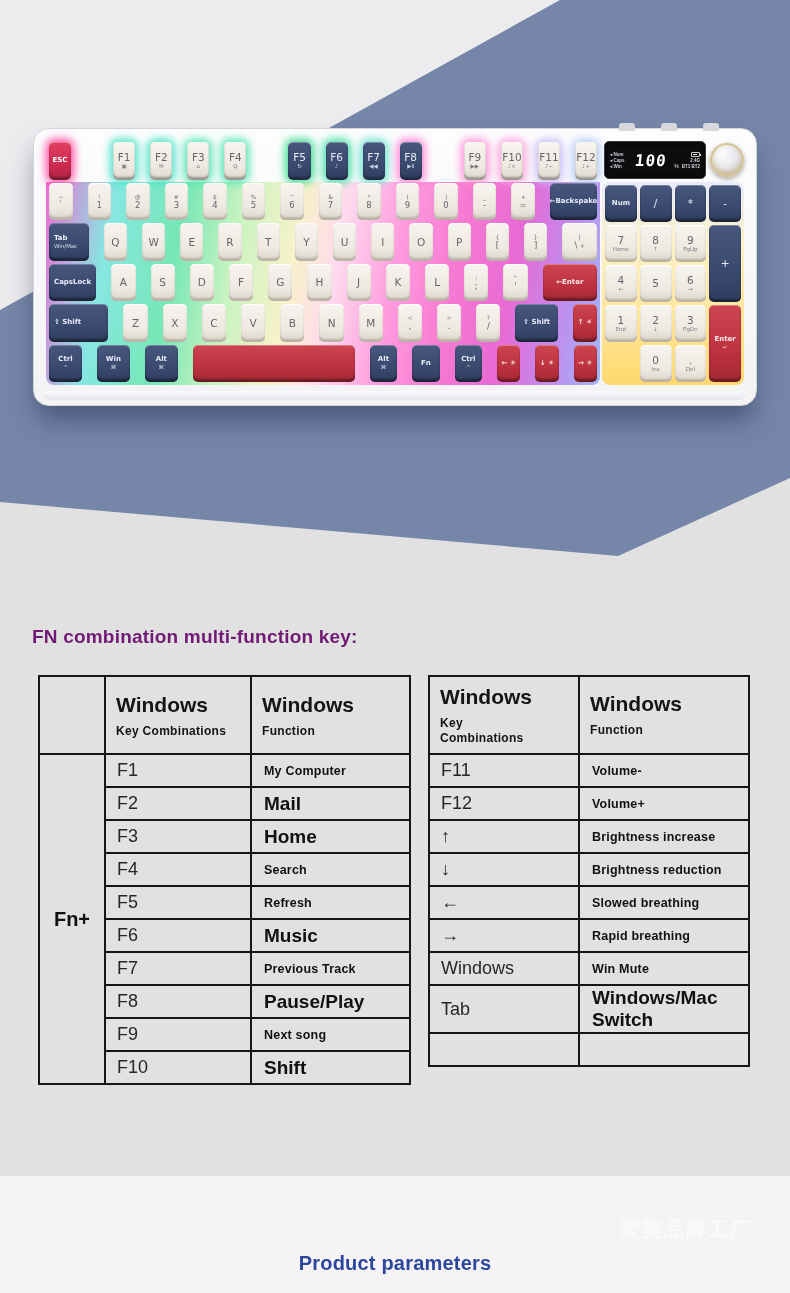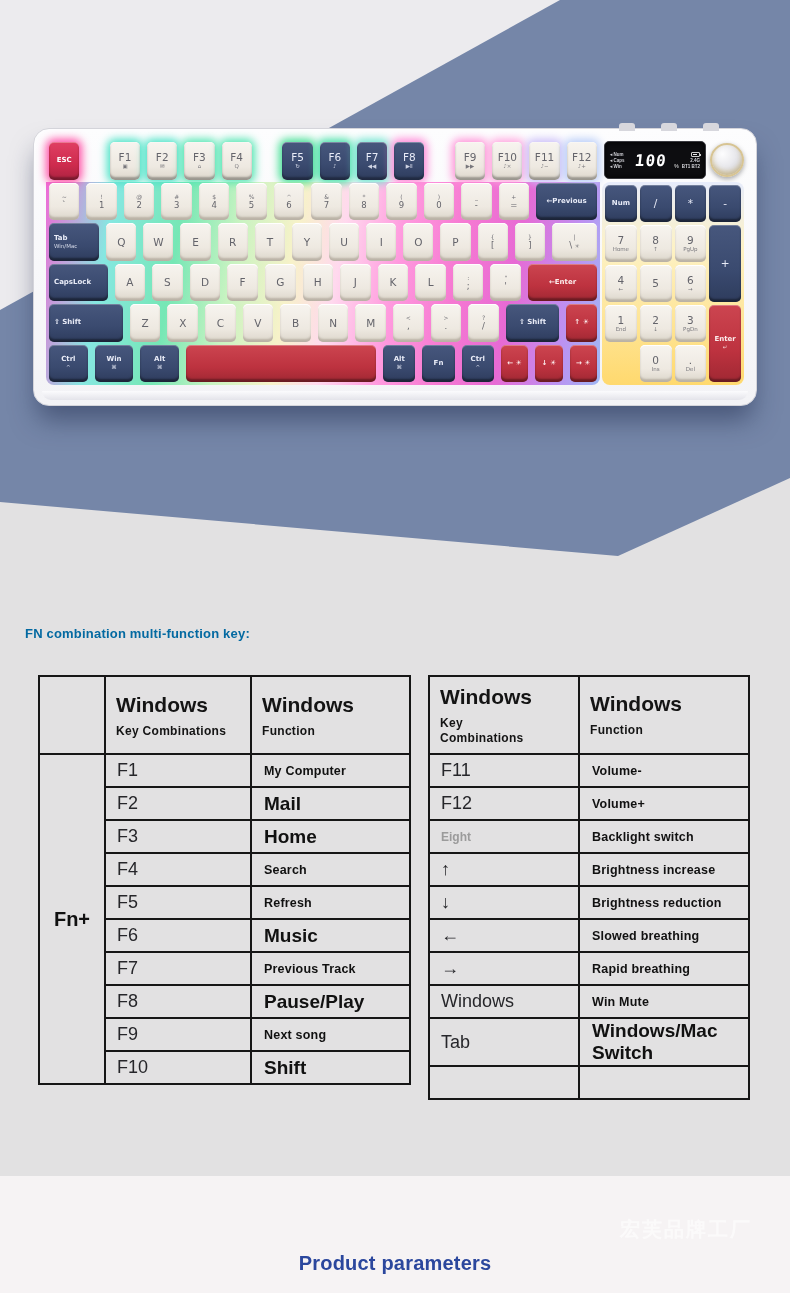--- a/index.html
+++ b/index.html
@@ -20,21 +20,21 @@
   .kb::after{content:"";position:absolute;left:8px;right:8px;bottom:5px;height:9px;border-radius:0 0 10px 10px;
       background:linear-gradient(#fbfbfd,#e4e4ea);}
   .nub{position:absolute;top:-6px;width:16px;height:8px;background:#d7d7dd;border-radius:3px 3px 0 0;}
   .n1{left:585px}.n2{left:627px}.n3{left:669px}
   .kb-plate{position:absolute;left:12px;right:12px;top:10px;bottom:20px;}
   .kb-main{position:absolute;left:0;top:0;bottom:0;right:144px;display:flex;flex-direction:column;gap:3px;
       padding:3px;border-radius:8px;
       background-image:linear-gradient(100deg,#ef6ad6 0%,#86e7e1 12%,#76e7b5 24%,#c8f3c1 34%,#f7f2c9 44%,
         #ffd9ee 52%,#ff9ade 62%,#f67ad2 72%,#e76ad4 82%,#bd90f1 92%,#9fb8f5 100%);
       background-repeat:no-repeat;background-position:0 43px;background-size:100% calc(100% - 43px);}
-  .kb-row{display:flex;gap:7px;flex:1;min-height:0;}
+  .kb-row{display:flex;gap:15px;flex:1;min-height:0;}
   .kb-sp{background:transparent;}
   .kb-key{position:relative;border-radius:5px;display:flex;flex-direction:column;align-items:center;
       justify-content:center;line-height:1;min-width:0;font-family:"DejaVu Sans",sans-serif;overflow:hidden;}
   .c-w{background:linear-gradient(180deg,#f7f4ef 0%,#eee9e1 65%,#dcd6cb 100%);color:#64646b;
       box-shadow:inset 0 1px 0 #fff,inset 0 -3px 2px rgba(120,110,95,.35);}
   .c-n{background:linear-gradient(180deg,#47577d 0%,#3a4a6f 60%,#2e3c5d 100%);color:#e9ecf8;
       box-shadow:inset 0 1px 0 rgba(255,255,255,.25),inset 0 -3px 2px rgba(0,0,0,.4);}
   .c-r{background:linear-gradient(180deg,#cc4550 0%,#bd323f 60%,#a02833 100%);color:#fcecec;
       box-shadow:inset 0 1px 0 rgba(255,255,255,.3),inset 0 -3px 2px rgba(0,0,0,.35);}
   .c-e{background:linear-gradient(180deg,#e03f63 0%,#ce2b4e 60%,#ac2341 100%);color:#fff;
@@ -62,21 +62,21 @@
   .disp-pct{font-size:5px;color:#eee;align-self:flex-end;margin:0 0 7px -2px;}
   .disp-right{display:flex;flex-direction:column;align-items:flex-end;gap:1px;font-size:4.5px;color:#d6d6db;font-weight:700;}
   .batt{width:9px;height:5px;border:1px solid #cfcfcf;border-radius:1px;position:relative;display:inline-block;box-sizing:border-box;}
   .batt::after{content:"";position:absolute;right:-2px;top:1px;width:1px;height:2px;background:#cfcfcf;}
   .batt::before{content:"";position:absolute;left:1px;top:1px;bottom:1px;width:4px;background:#e8e8e8;}
   .kb-knob{width:34px;height:34px;border-radius:50%;flex:none;
       background:radial-gradient(circle at 35% 30%,#fdfdfe 0%,#e9e9ed 45%,#c7c7cf 100%);
       border:2px solid #d7c493;box-shadow:0 2px 5px rgba(0,0,0,.35),inset 0 -3px 5px rgba(190,160,80,.55);box-sizing:border-box;}
 
   
-  .sec-title{position:absolute;left:25px;top:626px;margin:0;font-size:13px;font-weight:700;color:#0369a1;letter-spacing:.2px;}
+  .sec-title{position:absolute;left:32px;top:626px;margin:0;font-size:19px;font-weight:700;color:#701a75;letter-spacing:.2px;}
   table.tbl{position:absolute;border-collapse:collapse;table-layout:fixed;}
   .tbl-left{left:38px;top:675px;width:373px;}
   .tbl-right{left:428px;top:675px;width:322px;}
   .tbl th,.tbl td{border:2px solid #161616;vertical-align:middle;overflow:hidden;}
   .tbl thead tr{height:78px;}
   .tbl tbody tr{height:33px;}
   .tbl th{text-align:left;padding-left:10px;font-weight:700;}
   .tbl-left .c0{width:53px;}
   .tbl-left .c1{width:133px;}
   .tbl-right .c1{width:137px;}
@@ -214,21 +214,21 @@
               </div>
               <div class="kb-key c-w" style="flex: 1 1 0px;">
                 <span class="kt">_</span>
                 <span class="kb2">-</span>
               </div>
               <div class="kb-key c-w" style="flex: 1 1 0px;">
                 <span class="kt">+</span>
                 <span class="kb2">=</span>
               </div>
               <div class="kb-key c-n sm" style="flex: 2 1 0px;">
-                <span class="kl">←Previous</span>
+                <span class="kl">←Backspake</span>
               </div>
             </div>
             <div class="kb-row">
               <div class="kb-key c-n sm al" style="flex: 1.5 1 0px;">
                 <span class="kl">Tab</span>
                 <span class="ks">Win/Mac</span>
               </div>
               <div class="kb-key c-w" style="flex: 1 1 0px;">
                 <span class="kl">Q</span>
               </div>
@@ -557,24 +557,20 @@
       <tbody>
         <tr>
           <td class="kc">F11</td>
           <td class="fc smf">Volume-</td>
         </tr>
         <tr>
           <td class="kc">F12</td>
           <td class="fc smf">Volume+</td>
         </tr>
         <tr>
-          <td class="kc mut">Eight</td>
-          <td class="fc smf">Backlight switch</td>
-        </tr>
-        <tr>
           <td class="kc">↑</td>
           <td class="fc smf">Brightness increase</td>
         </tr>
         <tr>
           <td class="kc">↓</td>
           <td class="fc smf">Brightness reduction</td>
         </tr>
         <tr>
           <td class="kc">←</td>
           <td class="fc smf">Slowed breathing</td>

